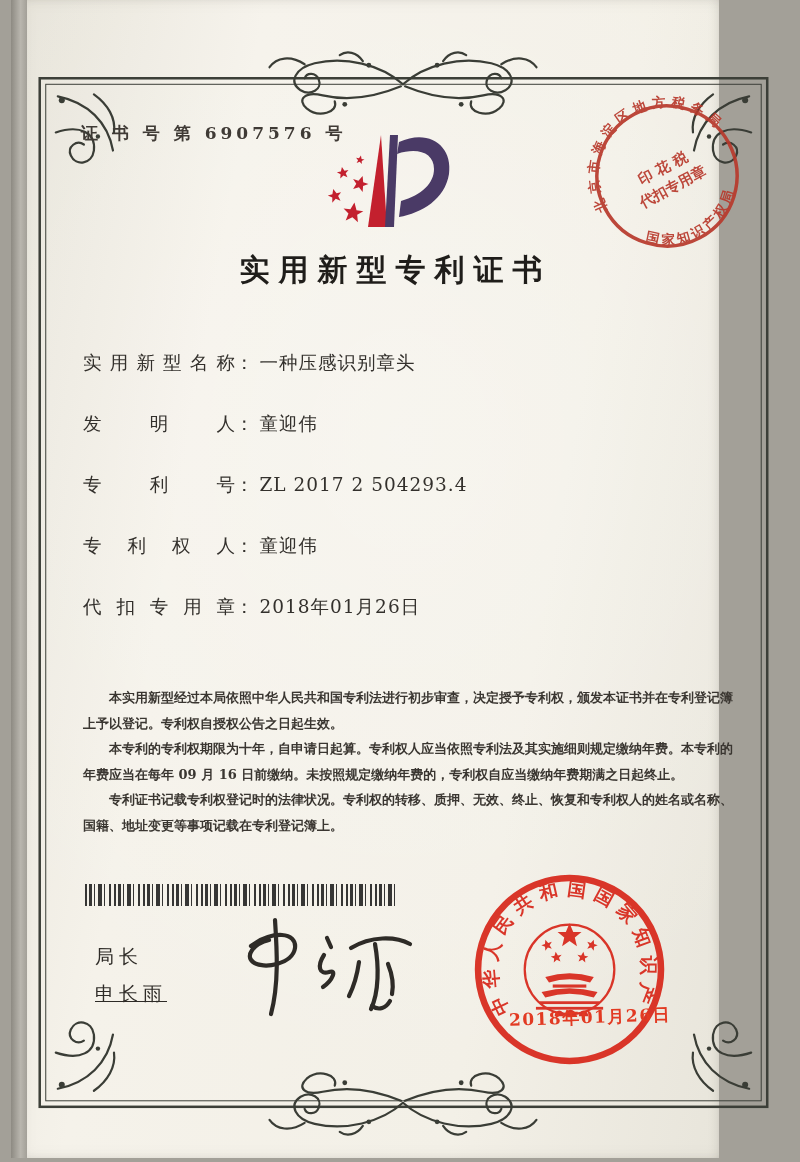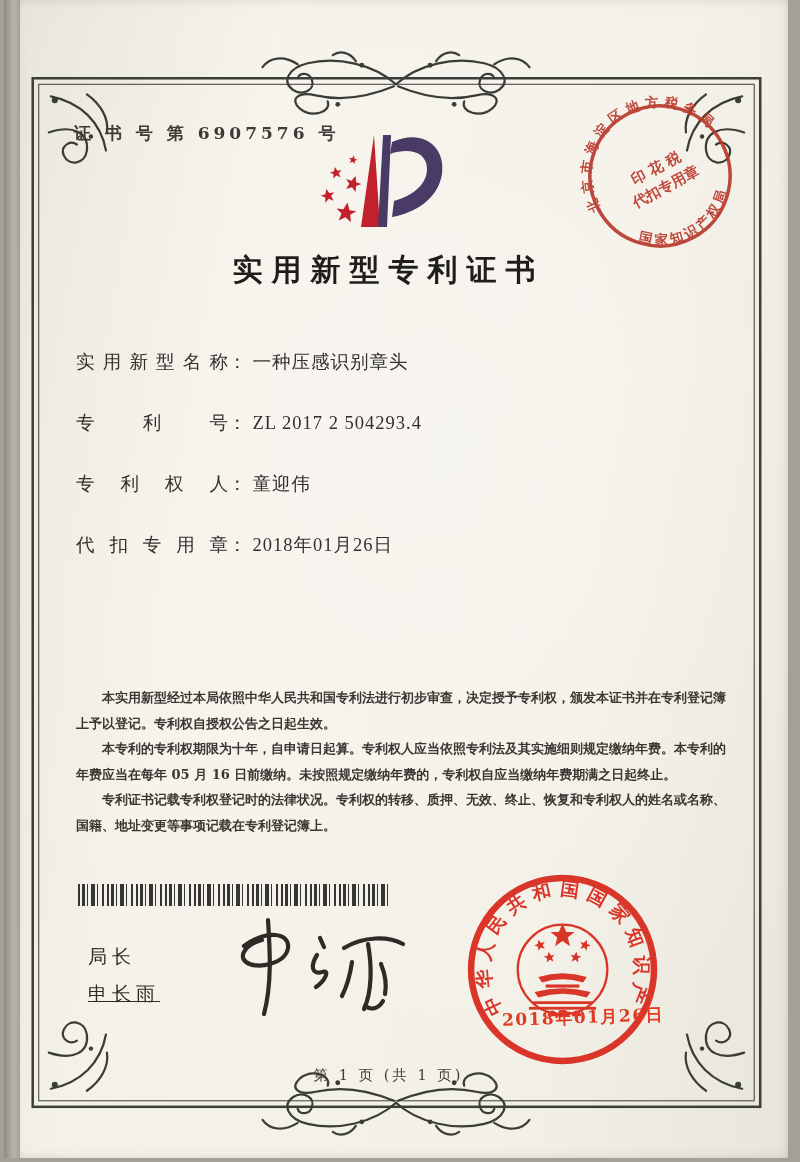--- a/index.html
+++ b/index.html
@@ -1,19 +1,19 @@
 <!DOCTYPE html>
 <html><head>
 <meta charset="utf-8">
 <style>
   * { margin:0; padding:0; box-sizing:border-box; }
   html,body { width:800px; height:1162px; }
   body { background:#a3a098; font-family:"DejaVu Serif","Liberation Serif",serif; overflow:hidden; }
 
-  .page { position:absolute; left:4px; top:0; width:784px; height:1158px;
+  .page { position:absolute; left:11px; top:0; width:708px; height:1158px;
     background:
       radial-gradient(120% 90% at 55% 38%, rgba(255,255,255,.30), rgba(0,0,0,0) 62%),
       linear-gradient(100deg,#e7e4da,#f5f2ea 28%,#f3f0e7 70%,#e8e5db);
     box-shadow: inset 12px 0 22px -14px rgba(60,55,45,.55), inset -6px 0 14px -10px rgba(60,55,45,.35);
   }
   .photo-edge { position:absolute; left:0; top:0; bottom:0; width:16px;
     background:linear-gradient(90deg,#8d8a82,#b9b6ae 60%,#a3a098); }
 
   svg text { font-family:"DejaVu Serif","Liberation Serif",serif; }
 
@@ -21,21 +21,21 @@
 
   .cert-no { position:absolute; left:48px; top:44px; font-size:17px; letter-spacing:4px; color:#3f3a35; font-weight:bold; }
 
   .logo { position:absolute; left:290px; top:44px; }
   .tax-stamp { position:absolute; left:544px; top:8px; opacity:.92; }
 
   .title { position:absolute; left:0; top:172px; width:100%; text-align:center;
     font-size:30px; font-weight:bold; letter-spacing:9px; color:#1f1d1a; }
 
   .fields { position:absolute; left:50px; top:272px; }
-  .field-row { margin-bottom:36px; font-size:18.5px; line-height:25px; color:#33302c; white-space:nowrap;font-family:Liberation Serif, serif; }
+  .field-row { margin-bottom:36px; font-size:18.5px; line-height:25px; color:#33302c; white-space:nowrap; }
   .f-label { display:inline-block; width:152px; text-align:justify; text-align-last:justify; font-weight:500; }
   .f-colon { margin-right:6px; }
   .f-value { letter-spacing:1px; }
 
   .body-text { position:absolute; left:50px; top:607px; width:650px;
     font-size:13px; line-height:25.5px; color:#3a3631; text-align:justify;font-weight:bold; }
   .body-text p { text-indent:2em; }
 
   .barcode { position:absolute; left:52px; top:806px; width:312px; height:22px; opacity:.88;
     background:repeating-linear-gradient(90deg,
@@ -129,28 +129,29 @@
         </text>
         <text x="0" y="-4" text-anchor="middle" font-size="14.5" font-weight="bold">印 花 税</text>
         <text x="0" y="17" text-anchor="middle" font-size="14.5" font-weight="bold">代扣专用章</text>
       </g>
     </svg>
 
     <div class="title">实用新型专利证书</div>
 
     <div class="fields">
       <div class="field-row"><span class="f-label">实用新型名称</span><span class="f-colon">：</span><span class="f-value">一种压感识别章头</span></div>
+      <div class="field-row"><span class="f-label">发明人</span><span class="f-colon">：</span><span class="f-value">童迎伟</span></div>
       <div class="field-row"><span class="f-label">专利号</span><span class="f-colon">：</span><span class="f-value">ZL 2017 2 504293.4</span></div>
       <div class="field-row"><span class="f-label">专利权人</span><span class="f-colon">：</span><span class="f-value">童迎伟</span></div>
       <div class="field-row"><span class="f-label">代扣专用章</span><span class="f-colon">：</span><span class="f-value">2018年01月26日</span></div>
     </div>
 
     <div class="body-text">
       <p>本实用新型经过本局依照中华人民共和国专利法进行初步审查，决定授予专利权，颁发本证书并在专利登记簿上予以登记。专利权自授权公告之日起生效。</p>
-      <p>本专利的专利权期限为十年，自申请日起算。专利权人应当依照专利法及其实施细则规定缴纳年费。本专利的年费应当在每年 05 月 16 日前缴纳。未按照规定缴纳年费的，专利权自应当缴纳年费期满之日起终止。</p>
+      <p>本专利的专利权期限为十年，自申请日起算。专利权人应当依照专利法及其实施细则规定缴纳年费。本专利的年费应当在每年 09 月 16 日前缴纳。未按照规定缴纳年费的，专利权自应当缴纳年费期满之日起终止。</p>
       <p>专利证书记载专利权登记时的法律状况。专利权的转移、质押、无效、终止、恢复和专利权人的姓名或名称、国籍、地址变更等事项记载在专利登记簿上。</p>
     </div>
 
     <div class="barcode"></div>
 
     <div class="signer-title">局长</div>
     <div class="signer-name">申长雨</div>
 
     <svg class="signature" width="205" height="105" viewBox="0 0 205 105">
       <g fill="none" stroke="#2e2b27" stroke-width="4.2" stroke-linecap="round">
@@ -188,17 +189,16 @@
           <rect x="80" y="146" width="64" height="3"></rect>
           <rect x="76" y="152" width="72" height="3"></rect>
           <path d="M96,162 a5,6 0 0 1 10,0 z"></path>
           <path d="M107,162 a6,7 0 0 1 12,0 z"></path>
           <path d="M122,162 a5,6 0 0 1 10,0 z"></path>
         </g>
       </g>
     </svg>
     <div class="seal-date">2018年01月26日</div>
 
-    <div class="footer">第 1 页 (共 1 页)</div>
   </div>
 
   <div class="photo-edge"></div>
 </div>
 
 </body></html>

